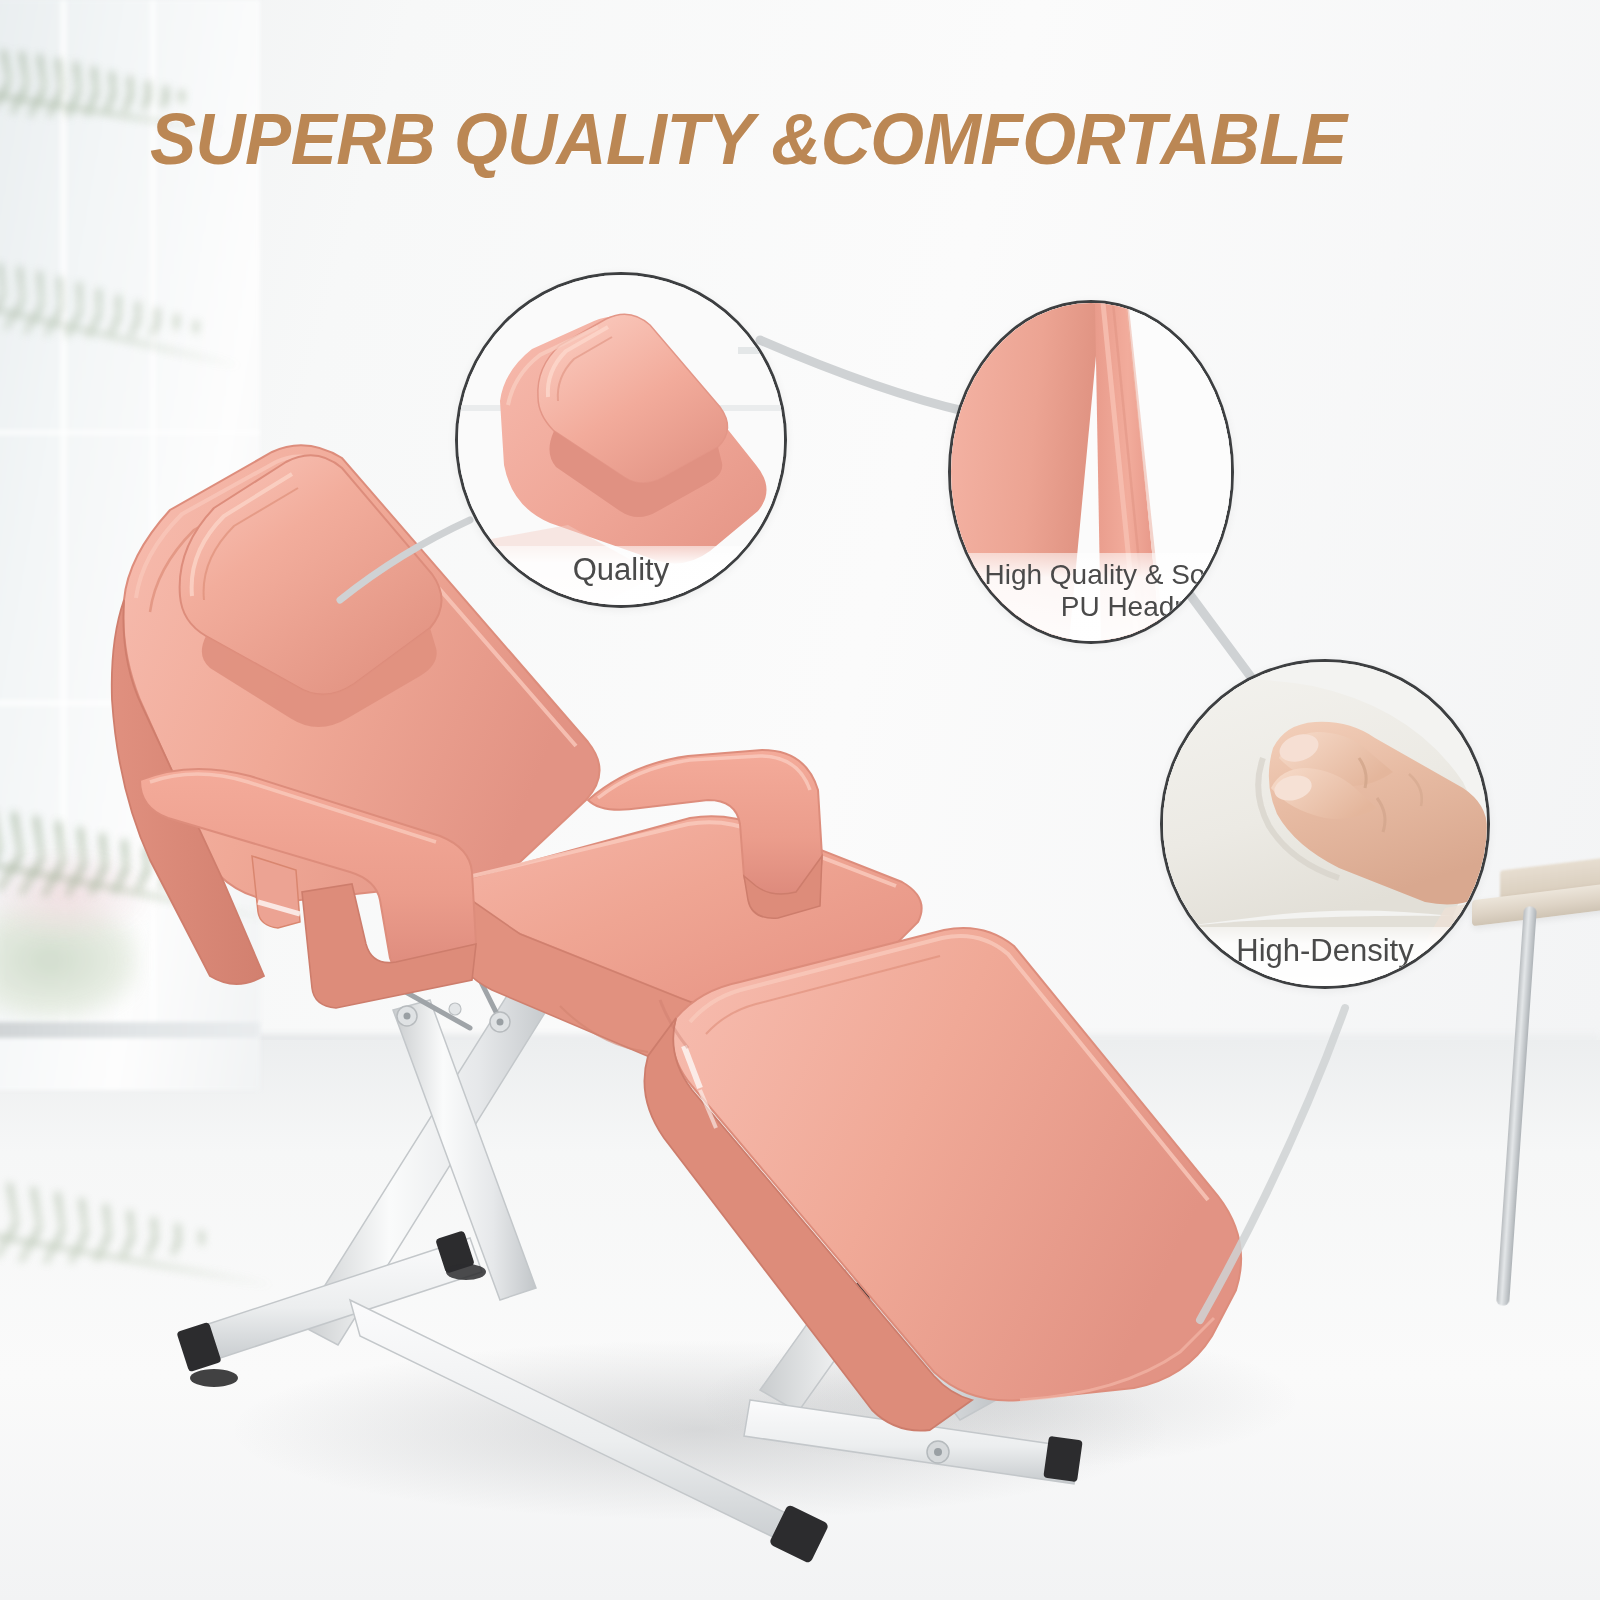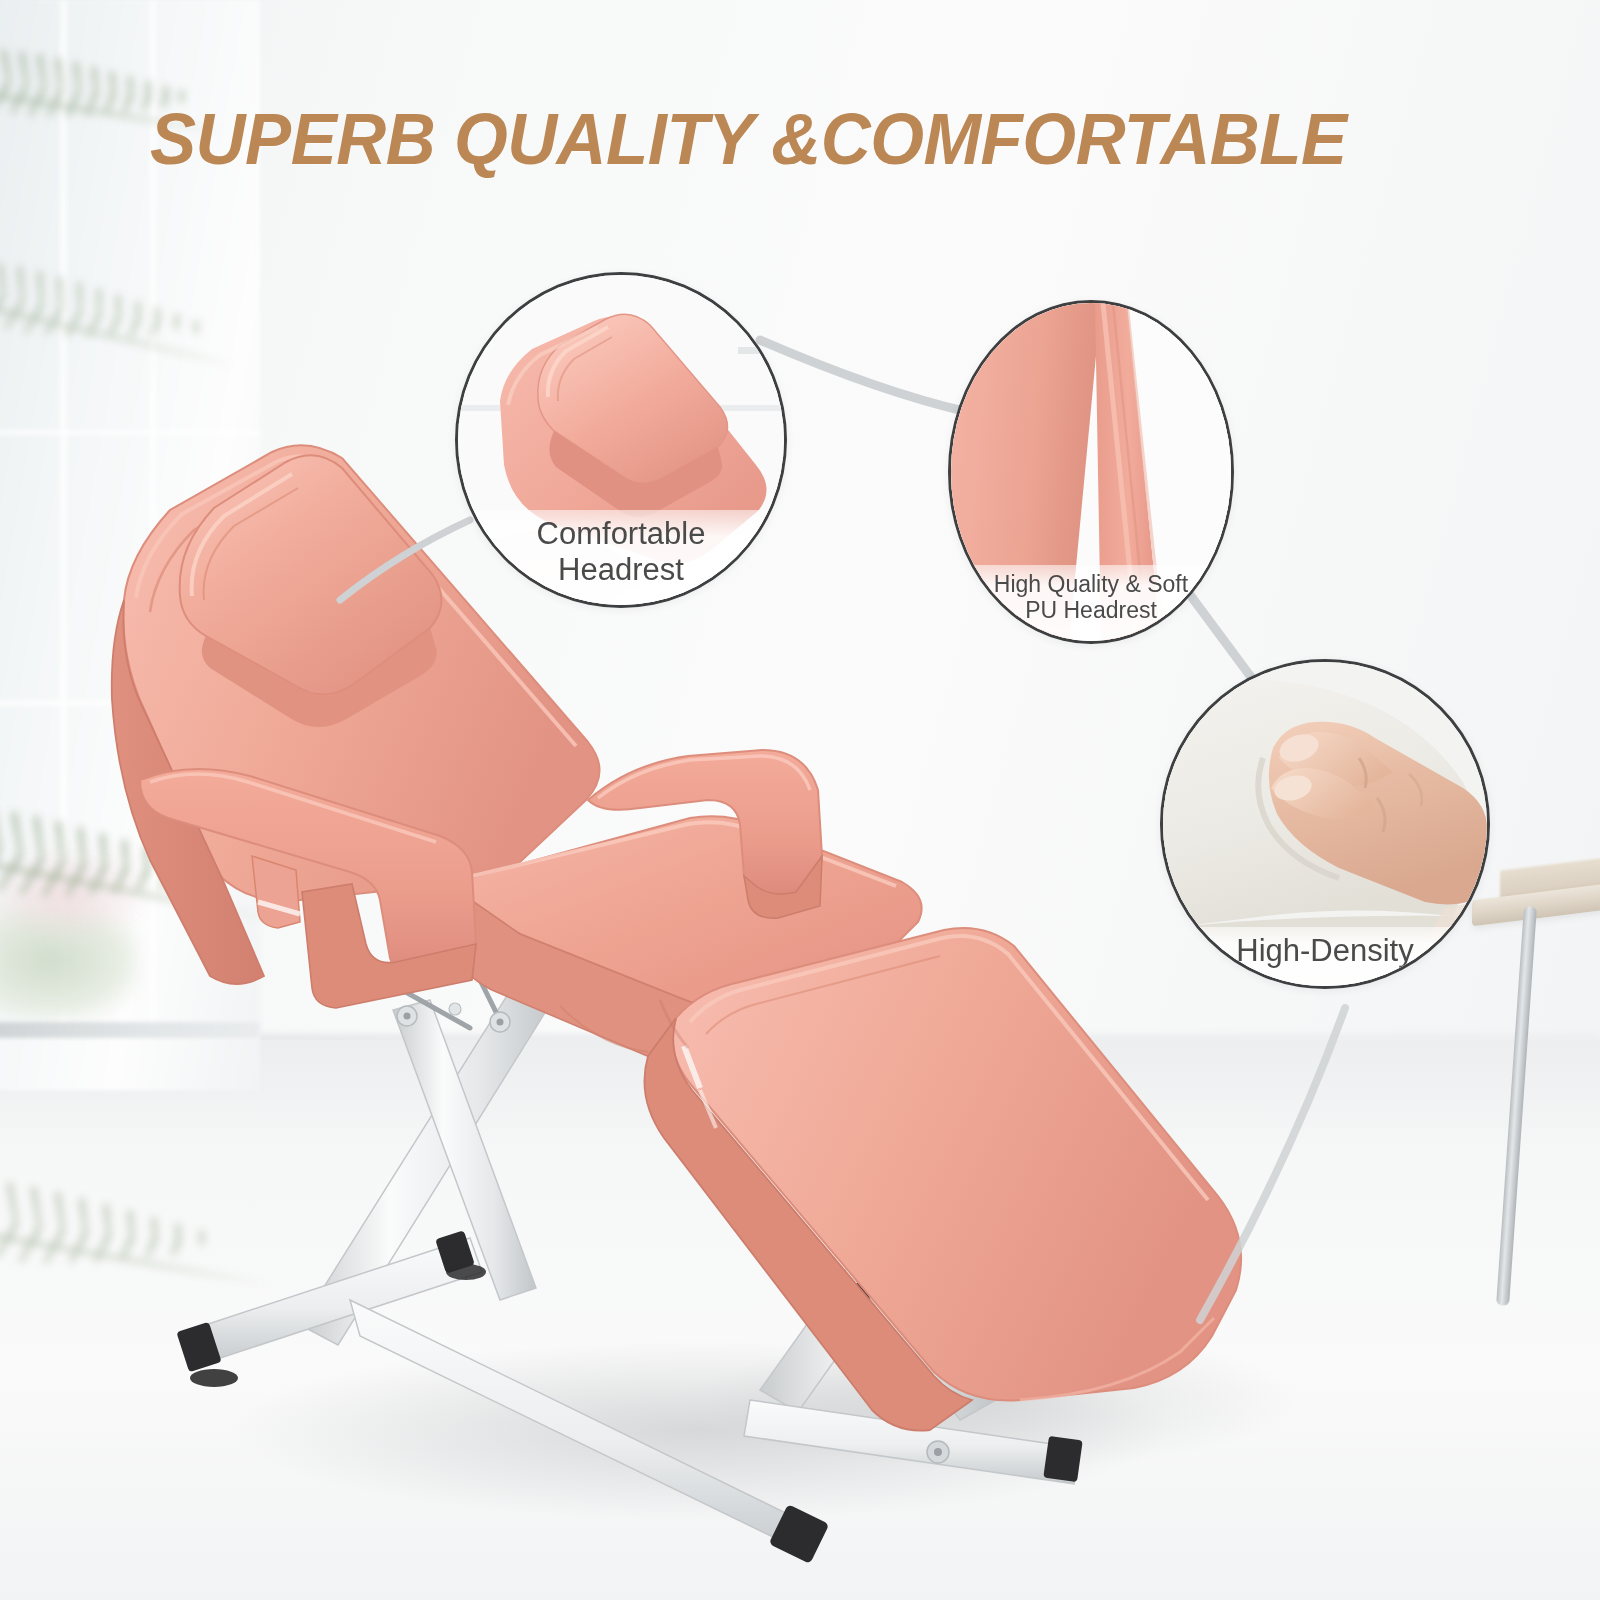--- a/index.html
+++ b/index.html
@@ -423,22 +423,21 @@
                Q278 154 260 172 L206 202 Q184 214 166 202 L96 156 Q80 140 80 122 Z" fill="url(#zp2)" stroke="#e39687" stroke-width="1.5"></path>
       <path d="M90 122 Q88 96 108 76 L150 52" stroke="#fcd5c9" stroke-width="4" fill="none" opacity=".9"></path>
       <path d="M100 126 Q98 102 116 84 L154 62" stroke="#dc8e7c" stroke-width="2" fill="none" opacity=".55"></path>
       <path d="M96 156 L166 202 Q184 214 206 202 L260 172 L264 188
                Q266 200 250 208 L200 236 Q180 248 162 236 L98 192 Q86 178 96 156 Z" fill="#e09182"></path>
       <path d="M50 130 Q56 100 82 80 L140 52" stroke="#fad0c3" stroke-width="4" fill="none" opacity=".7"></path>
 
       <path d="M0 270 L110 250 L200 300 L140 330 L0 330 Z" fill="#f5cfc6" opacity=".45"></path>
     </svg>
     <div class="cap">
-      <div>Comfortable</div>
-      <div>Headrest</div>
+      <div>Quality</div>
     </div>
   </div>
 
   <div class="callout" style="left:948px;top:300px;width:280px;height:338px;">
     <svg class="photo" viewBox="0 0 280 338">
       <defs>
         <linearGradient id="zp3" x1="0" y1="0" x2="1" y2="0.2">
           <stop offset="0%" stop-color="#f4b3a4"></stop>
             <stop offset="60%" stop-color="#eca493"></stop>
             <stop offset="100%" stop-color="#df9281"></stop>
@@ -451,21 +450,21 @@
       </defs>
       <rect x="0" y="0" width="280" height="338" fill="#fbfbfb"></rect>
       <path d="M0 0 L150 0 L118 338 L0 338 Z" fill="url(#zp3)"></path>
       <path d="M144 0 L176 0 L210 338 L150 338 Z" fill="url(#zp4)"></path>
       <path d="M152 0 L186 338" stroke="#f7c0b1" stroke-width="5" fill="none" opacity=".85"></path>
       <path d="M162 0 L196 338" stroke="#e09384" stroke-width="2.5" fill="none" opacity=".55"></path>
       <path d="M176 0 L212 338" stroke="#f9c9ba" stroke-width="3" fill="none" opacity=".6"></path>
       <path d="M210 338 L176 0 L280 0 L280 338 Z" fill="#fcfcfc"></path>
       <path d="M176 0 L212 338" stroke="#e8a191" stroke-width="3" fill="none" opacity=".45"></path>
     </svg>
-    <div class="cap" style="font-size:23px;">
+    <div class="cap" style="font-size:28px;text-align:right;">
       <div>High Quality &amp; Soft</div>
       <div>PU Headrest</div>
     </div>
   </div>
 
   <div class="callout" style="left:1160px;top:659px;width:324px;height:324px;">
     <svg class="photo" viewBox="0 0 324 324">
       <defs>
         <linearGradient id="foam" x1="0" y1="0" x2="0.4" y2="1">
           <stop offset="0%" stop-color="#f3f2ee"></stop>

